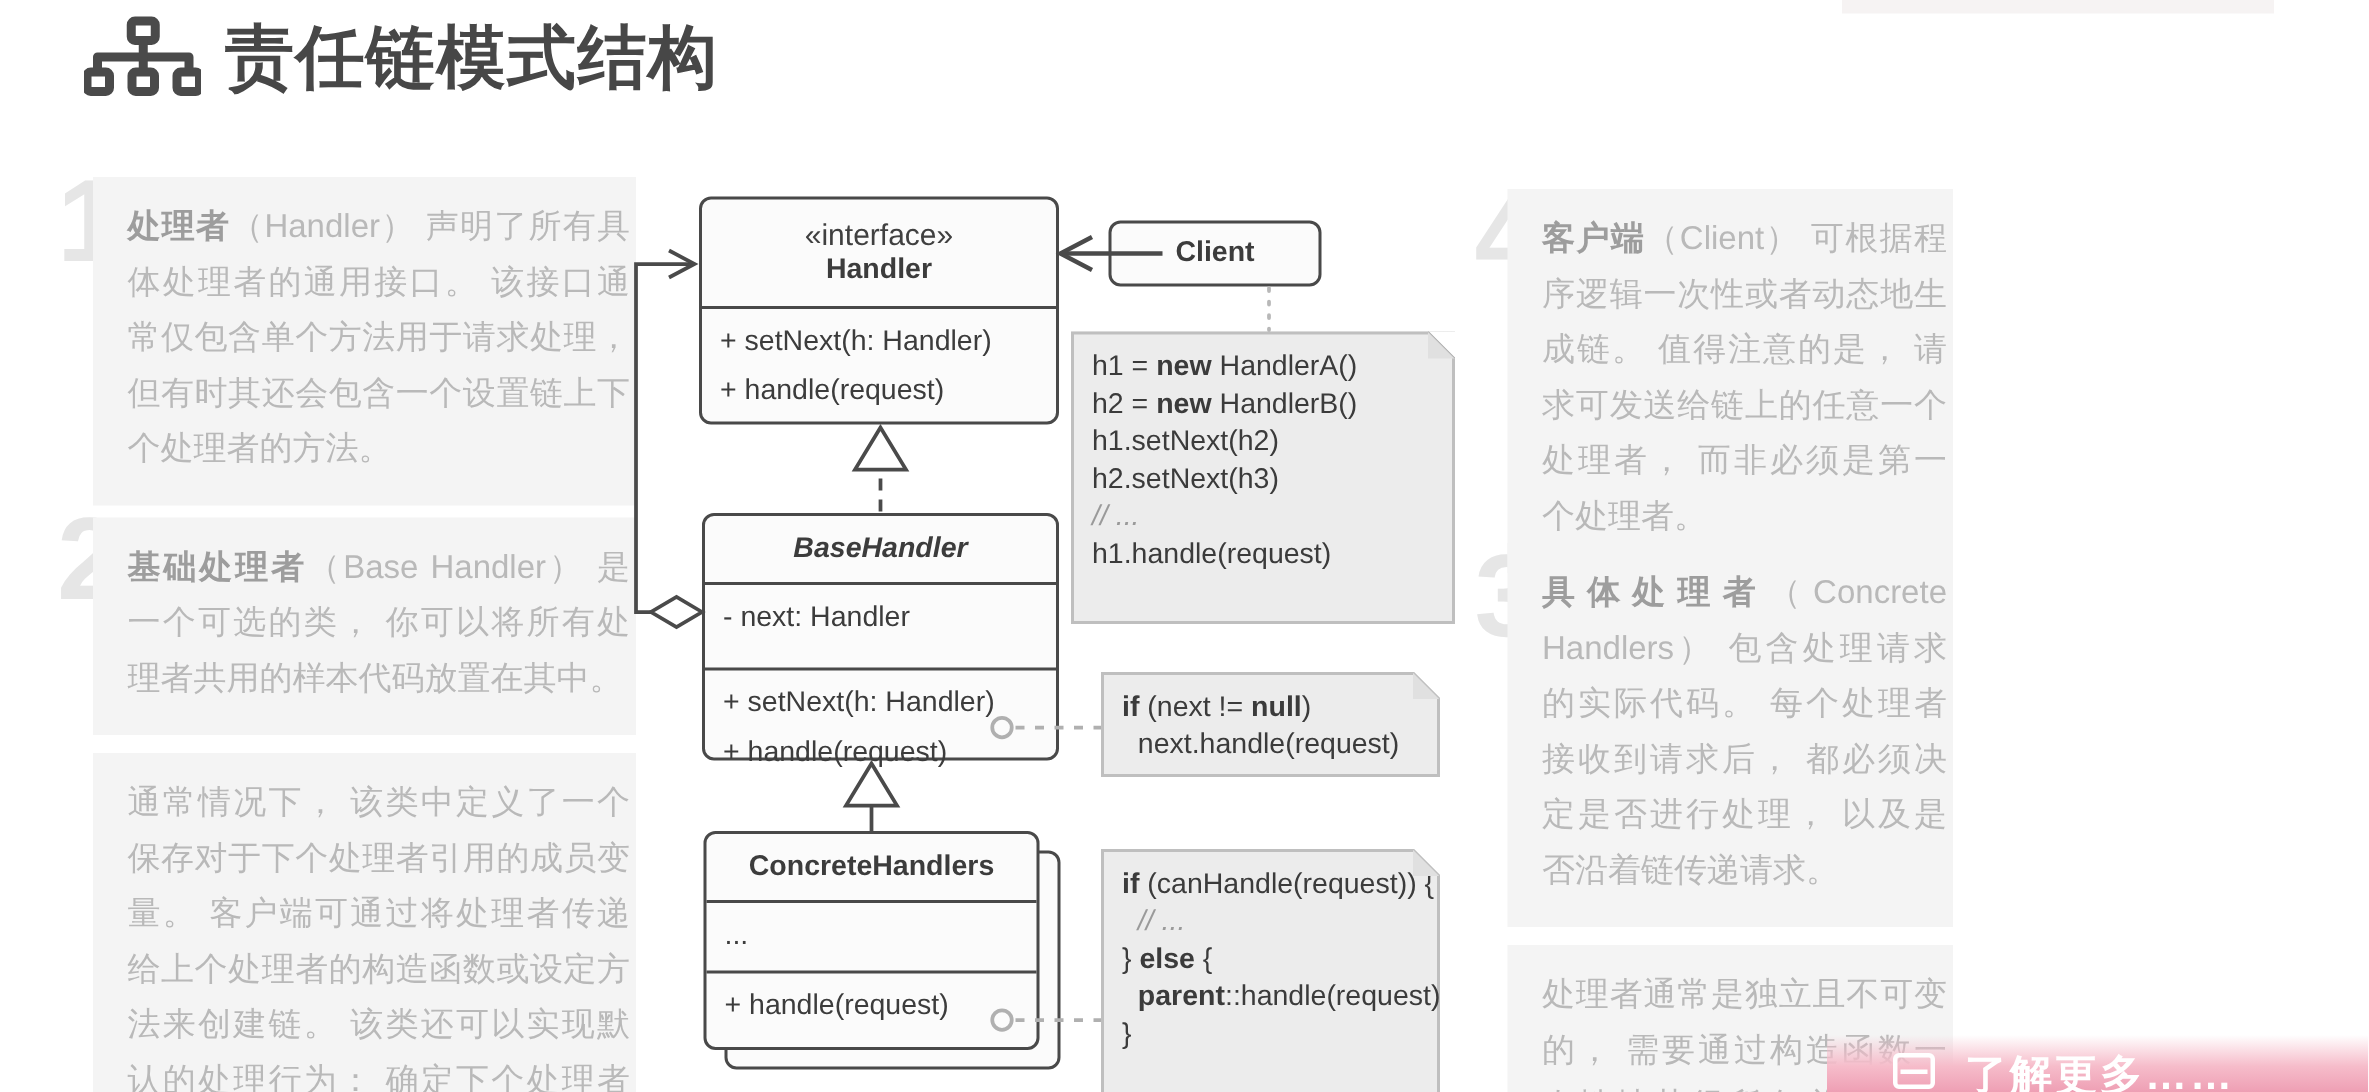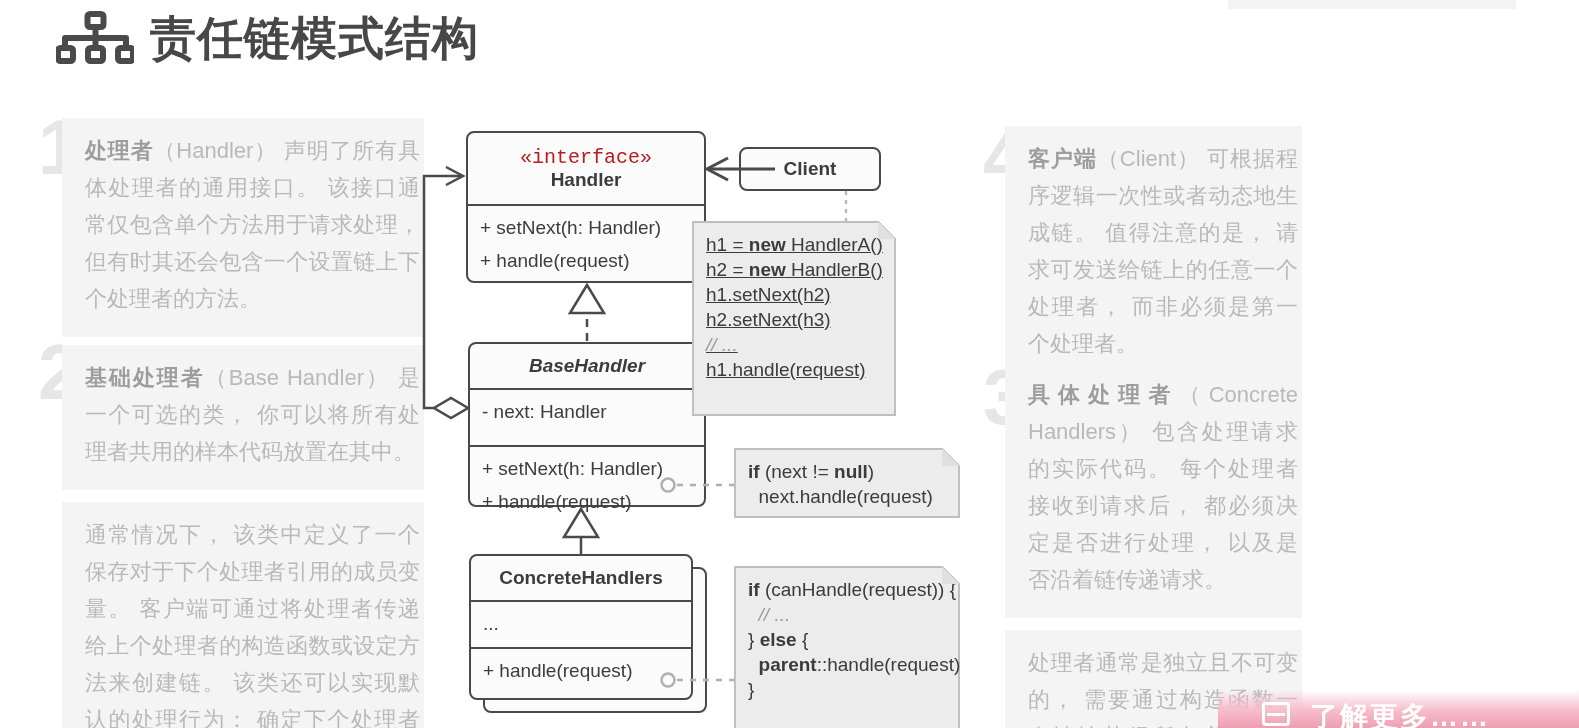--- a/index.html
+++ b/index.html
@@ -17,21 +17,21 @@
   .ann{position:absolute;}
   .ann-num{position:absolute;font-size:78px;font-weight:bold;color:#e6e6e6;line-height:1;z-index:0;}
   .ann-p{position:relative;background:#f4f4f4;color:#b9b9b9;font-size:22px;line-height:37px;
          padding:14px 4px 20px 23px;text-align:justify;margin-bottom:12px;z-index:1;}
   .term{font-weight:bold;color:#9d9d9d;}
 
   
   .uml-box{position:absolute;box-sizing:border-box;background:#fbfbfb;border:2.5px solid #494949;
            border-radius:8px;color:#3c3c3c;}
   .uml-title{display:flex;flex-direction:column;align-items:center;justify-content:center;}
-  .stereotype{font-size:20px;color:#b91c1c;font-family:Liberation Mono, monospace;}
+  .stereotype{font-size:20px;color:#404040;}
   .uml-name{font-size:19px;font-weight:bold;}
   .italic .uml-name{font-style:italic;}
   .uml-sec{border-top:2.5px solid #494949;padding:5px 8px 5px 12px;}
   .uml-line{font-size:19px;line-height:33px;white-space:nowrap;}
 
   
   .note{position:absolute;box-sizing:border-box;background:#ececec;border:2px solid #bfbfbf;
         padding:9px 12px;color:#3b3b3b;}
   .note .fold{position:absolute;top:-2px;right:-2px;width:18px;height:18px;
         background:linear-gradient(225deg,#ffffff 0%,#ffffff 47%,#b5b5b5 49%,#e0e0e0 53%,#e0e0e0 100%);}
@@ -132,21 +132,21 @@
       <div class="uml-name">ConcreteHandlers</div>
     </div>
     <div class="uml-sec" style="height:47px;box-sizing:border-box;">
       <div class="uml-line">...</div>
     </div>
     <div class="uml-sec">
       <div class="uml-line">+ handle(request)</div>
     </div>
   </div>
 
-  <div class="note" style="left:692px;top:221px;width:204px;height:195px;text-decoration:underline;">
+  <div class="note" style="left:714px;top:221px;width:256px;height:195px;">
       <div class="fold"></div>
       <div class="code-line"><span>h1 = </span><span class="b">new</span><span> HandlerA()</span></div>
       <div class="code-line"><span>h2 = </span><span class="b">new</span><span> HandlerB()</span></div>
       <div class="code-line"><span>h1.setNext(h2)</span></div>
       <div class="code-line"><span>h2.setNext(h3)</span></div>
       <div class="code-line"><span class="i">// ...</span></div>
       <div class="code-line"><span>h1.handle(request)</span></div>
     </div>
   <div class="note" style="left:734px;top:448px;width:226px;height:70px;">
       <div class="fold"></div>

